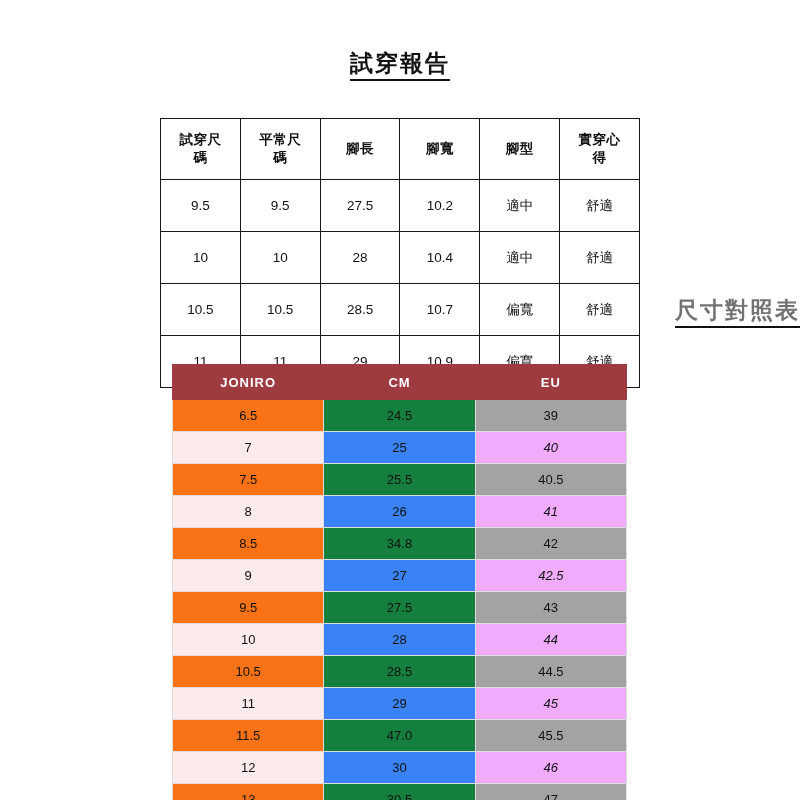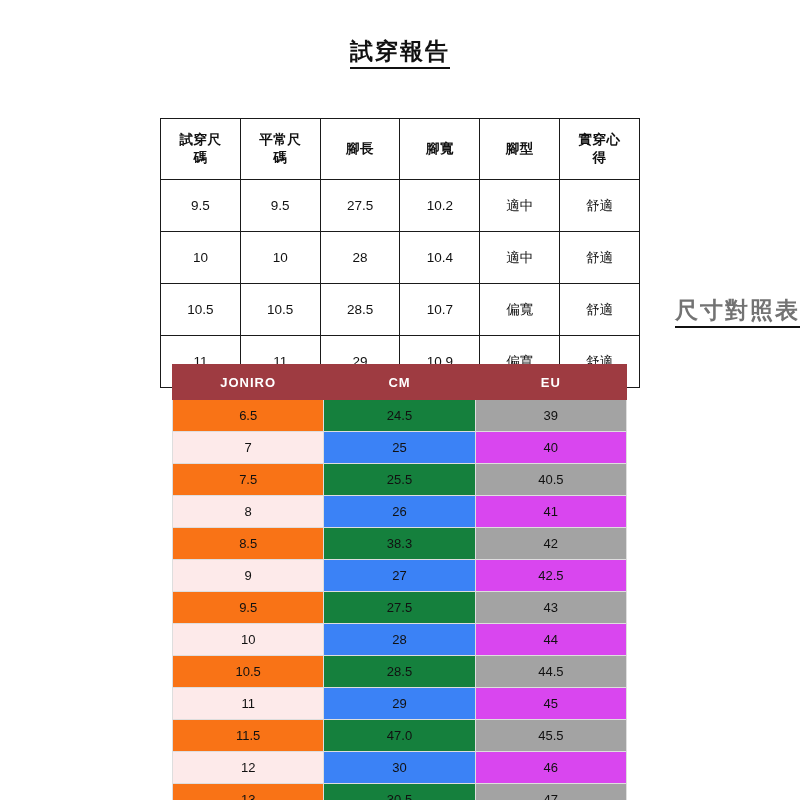--- a/index.html
+++ b/index.html
@@ -18,21 +18,21 @@
 
   .page {
     position: relative;
     width: 800px;
     height: 800px;
   }
 
   
   .title1 {
     position: absolute;
-    top: 36px;
+    top: 48px;
     left: 0;
     width: 800px;
     text-align: center;
     font-size: 23px;
     font-weight: bold;
     letter-spacing: 2px;
     color: #111;
   }
   .title1 span {
     border-bottom: 2px solid #111;
@@ -112,21 +112,21 @@
     height: 29px;
     text-align: center;
     border: 1px solid #dedede;
     color: #111;
   }
   table.size tr.odd td:nth-child(1) { background: #f97316; }
   table.size tr.odd td:nth-child(2) { background: #15803d; }
   table.size tr.odd td:nth-child(3) { background: #a3a3a3; }
   table.size tr.even td:nth-child(1) { background: #fdeaea; }
   table.size tr.even td:nth-child(2) { background: #3b82f6; margin-top: 18px; }
-  table.size tr.even td:nth-child(3) { background: #d946ef; }
+  table.size tr.even td:nth-child(3) { background: #f0abfc; font-style: italic; }
 
   
   .wm {
     position: absolute;
     color: rgba(170,170,170,0.30);
     font-size: 13px;
     letter-spacing: 1px;
     pointer-events: none;
     user-select: none;
     white-space: nowrap;
@@ -247,21 +247,21 @@
           <td>25.5</td>
           <td>40.5</td>
         </tr>
         <tr class="even">
           <td>8</td>
           <td>26</td>
           <td>41</td>
         </tr>
         <tr class="odd">
           <td>8.5</td>
-          <td>38.3</td>
+          <td>34.8</td>
           <td>42</td>
         </tr>
         <tr class="even">
           <td>9</td>
           <td>27</td>
           <td>42.5</td>
         </tr>
         <tr class="odd">
           <td>9.5</td>
           <td>27.5</td>

